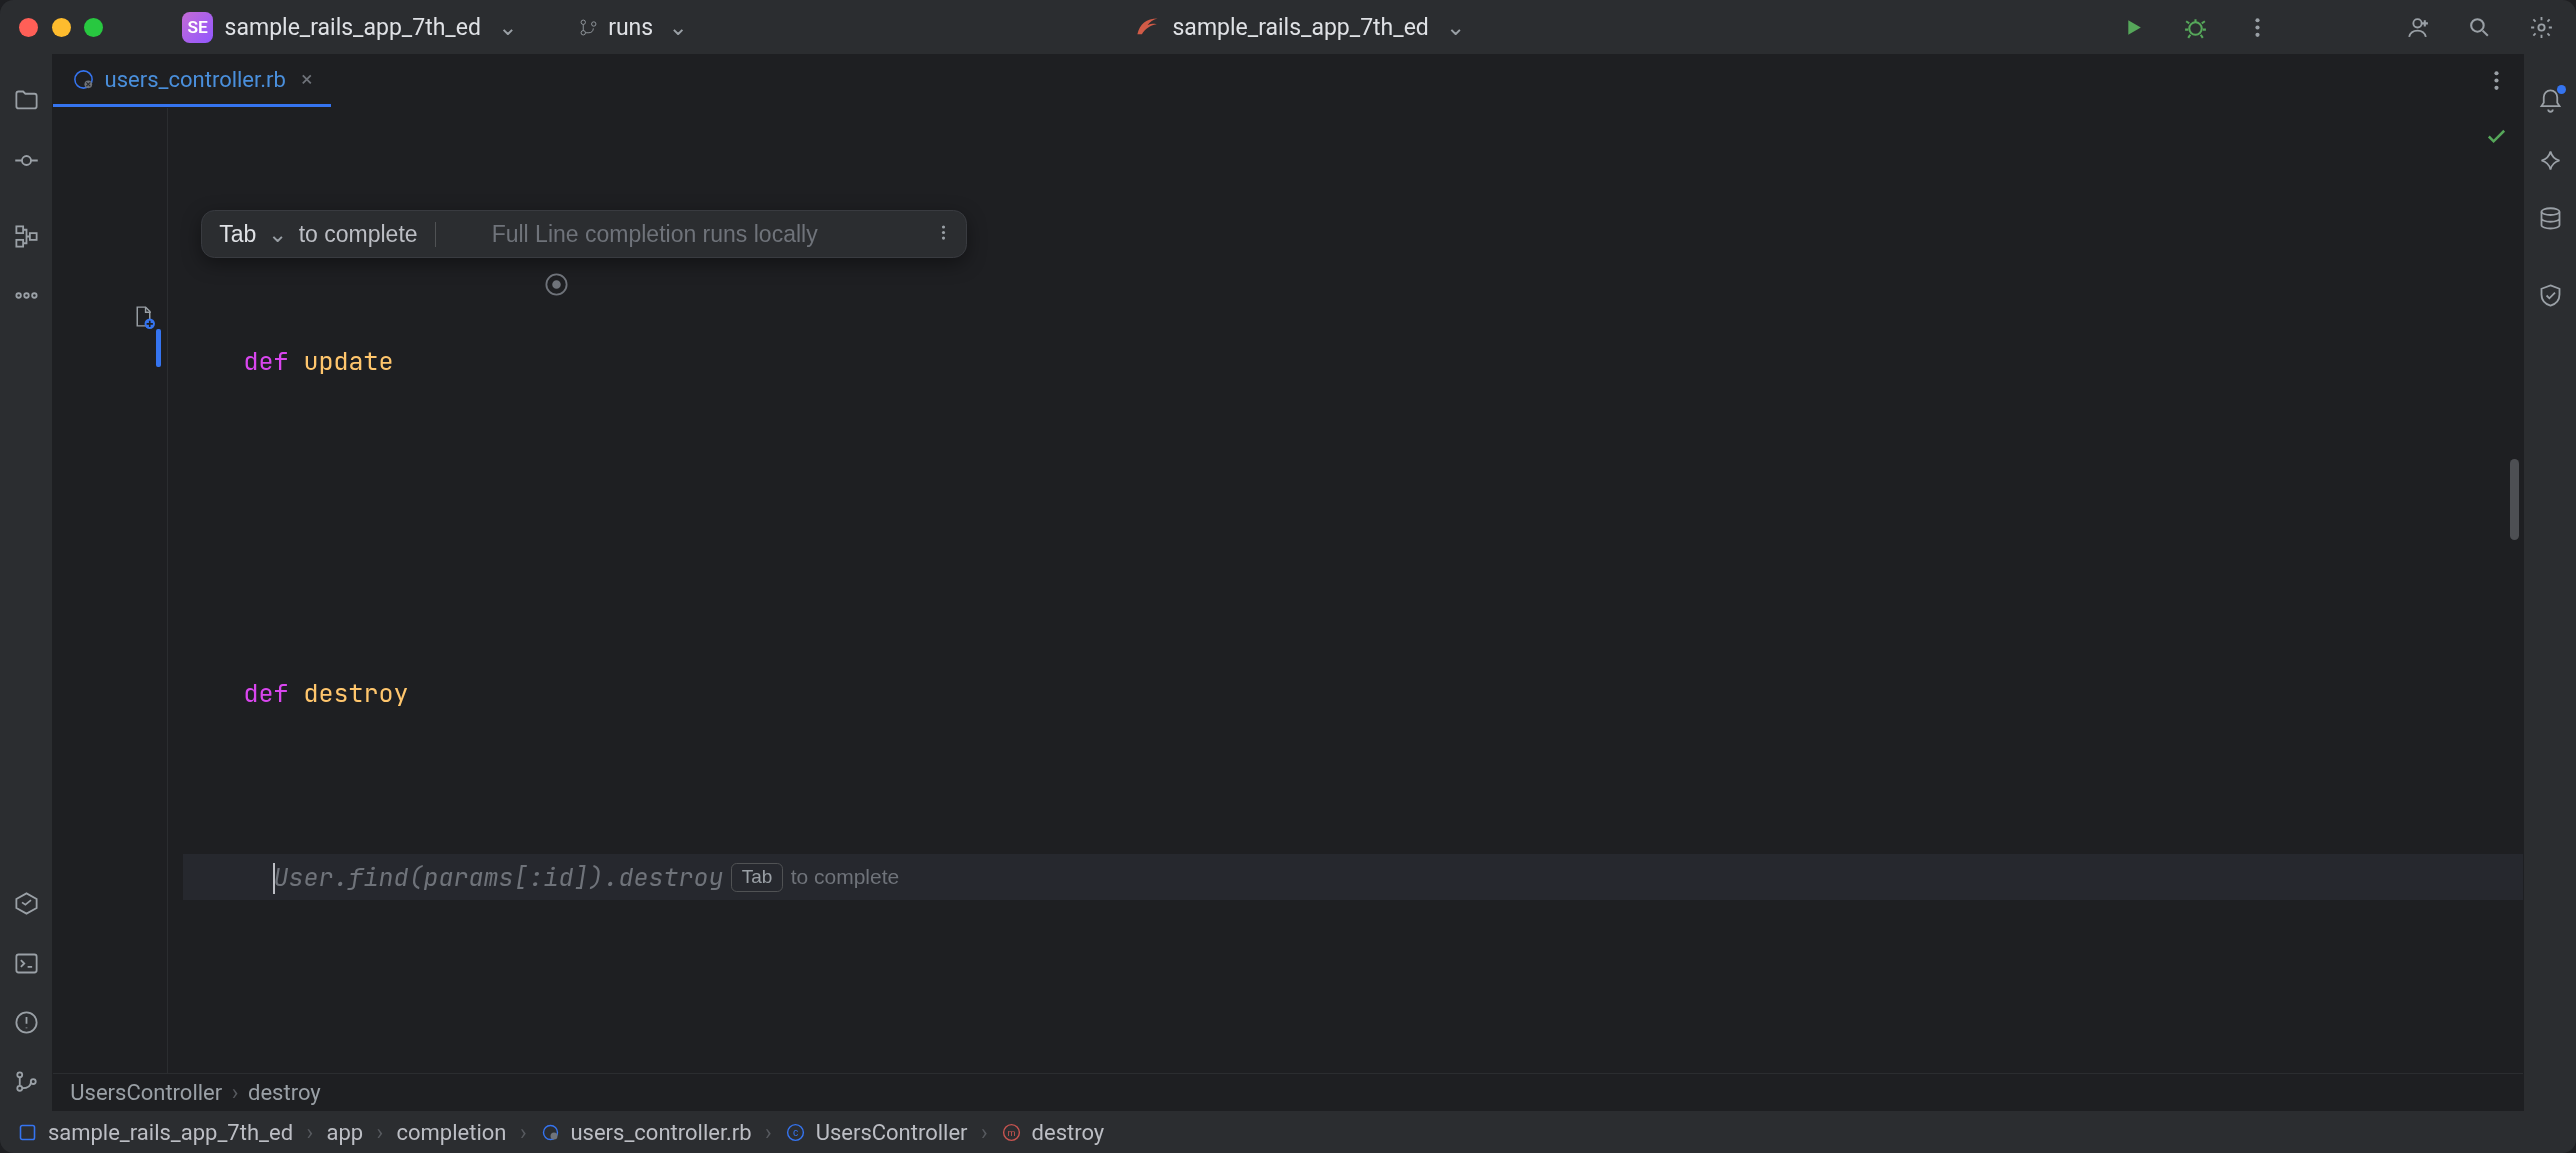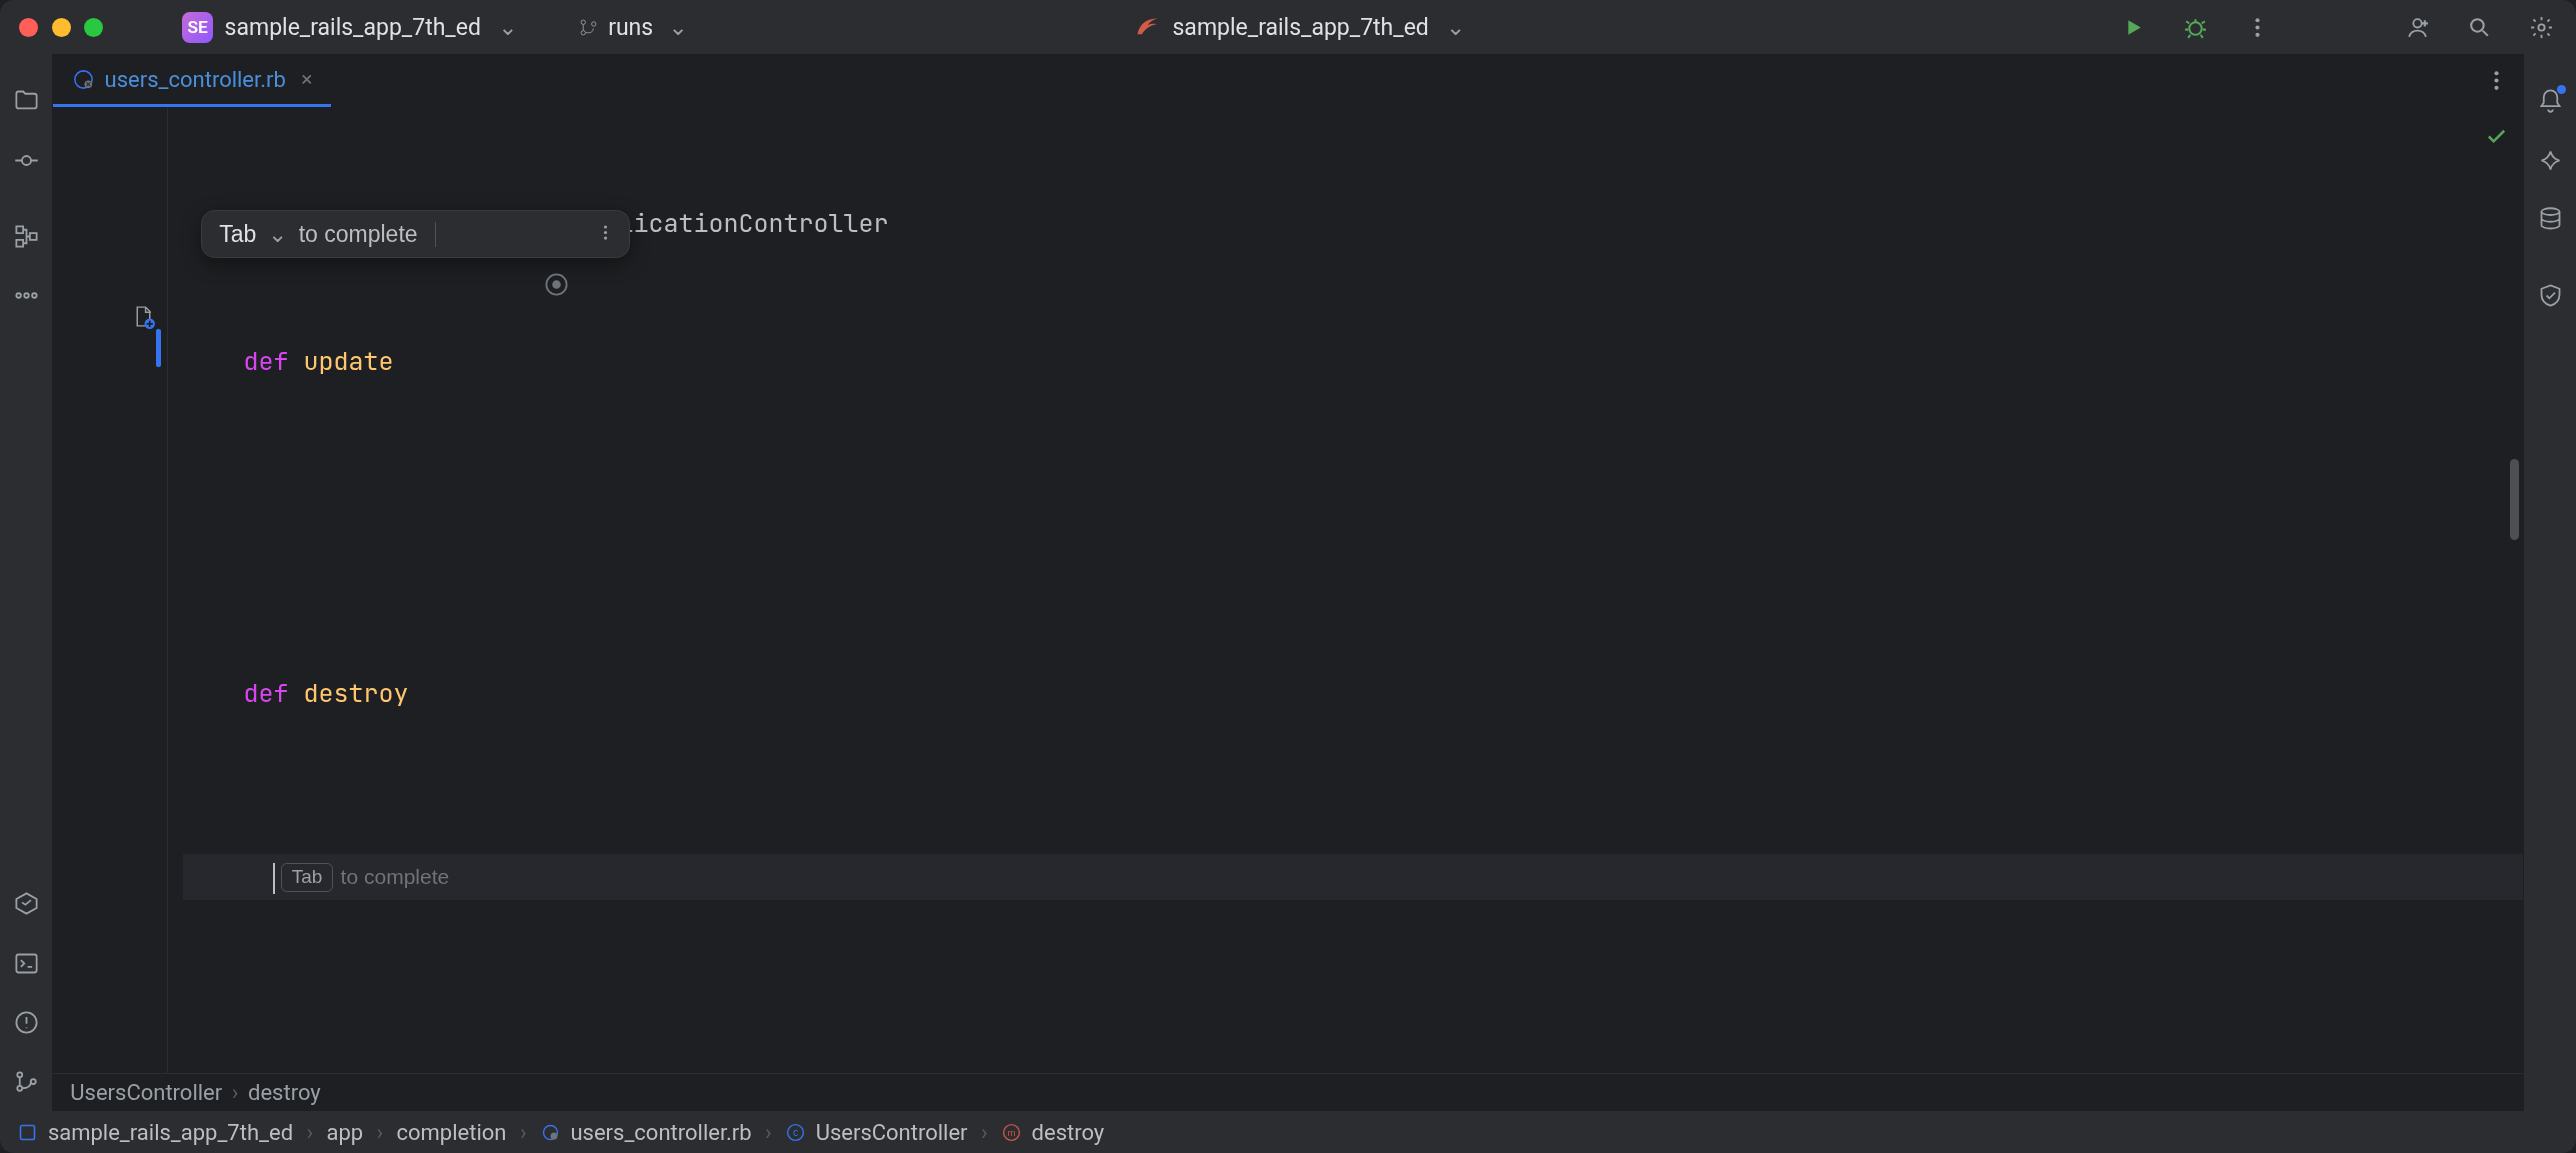--- a/index.html
+++ b/index.html
@@ -419,21 +419,21 @@
         </div>
 
         <div class="code">
           <div class="line"><span>  </span><span class="kw">class</span><span> </span><span class="cls">UsersController</span><span> </span><span class="op">&lt;</span><span> </span><span class="id">ApplicationController</span></div>
           <div class="line"><span>    </span><span class="kw">def</span><span> </span><span class="fn">update</span></div>
           <div class="line" style="height:56px"></div>
 
           <div class="line"><span>    </span><span class="kw">def</span><span> </span><span class="fn">destroy</span></div>
 
           <div class="line cursor-line">
-            <span>      </span><span class="cursor-caret"></span>
+            <span>      </span><span class="cursor-caret"></span><span class="ghost">User.find(params[:id]).destroy</span>
             <span class="pill">Tab</span>
             <span class="pill-hint">to complete</span>
           </div>
 
           
 
           
 
           
 
@@ -452,20 +452,21 @@
             <span class="kbd">Tab</span>
             <span style="color:#9aa0a6">⌄</span>
             <span>to complete</span>
             <span class="sep"></span>
             <span class="dot-icon">
               <svg viewBox="0 0 24 24" fill="none" stroke="#6f737a" stroke-width="1.6">
                   <circle cx="12" cy="12" r="9"></circle>
                   <circle cx="12" cy="12" r="3" fill="#6f737a"></circle>
                 </svg>
             </span>
+            <span class="muted">Full Line completion runs locally</span>
             <span style="width:3.8px"></span>
             <span style="color:#9aa0a6">
               <svg width="19" height="19" viewBox="0 0 24 24" fill="currentColor">
                   <circle cx="12" cy="5" r="2"></circle>
                   <circle cx="12" cy="12" r="2"></circle>
                   <circle cx="12" cy="19" r="2"></circle>
                 </svg>
             </span>
           </div>
 

